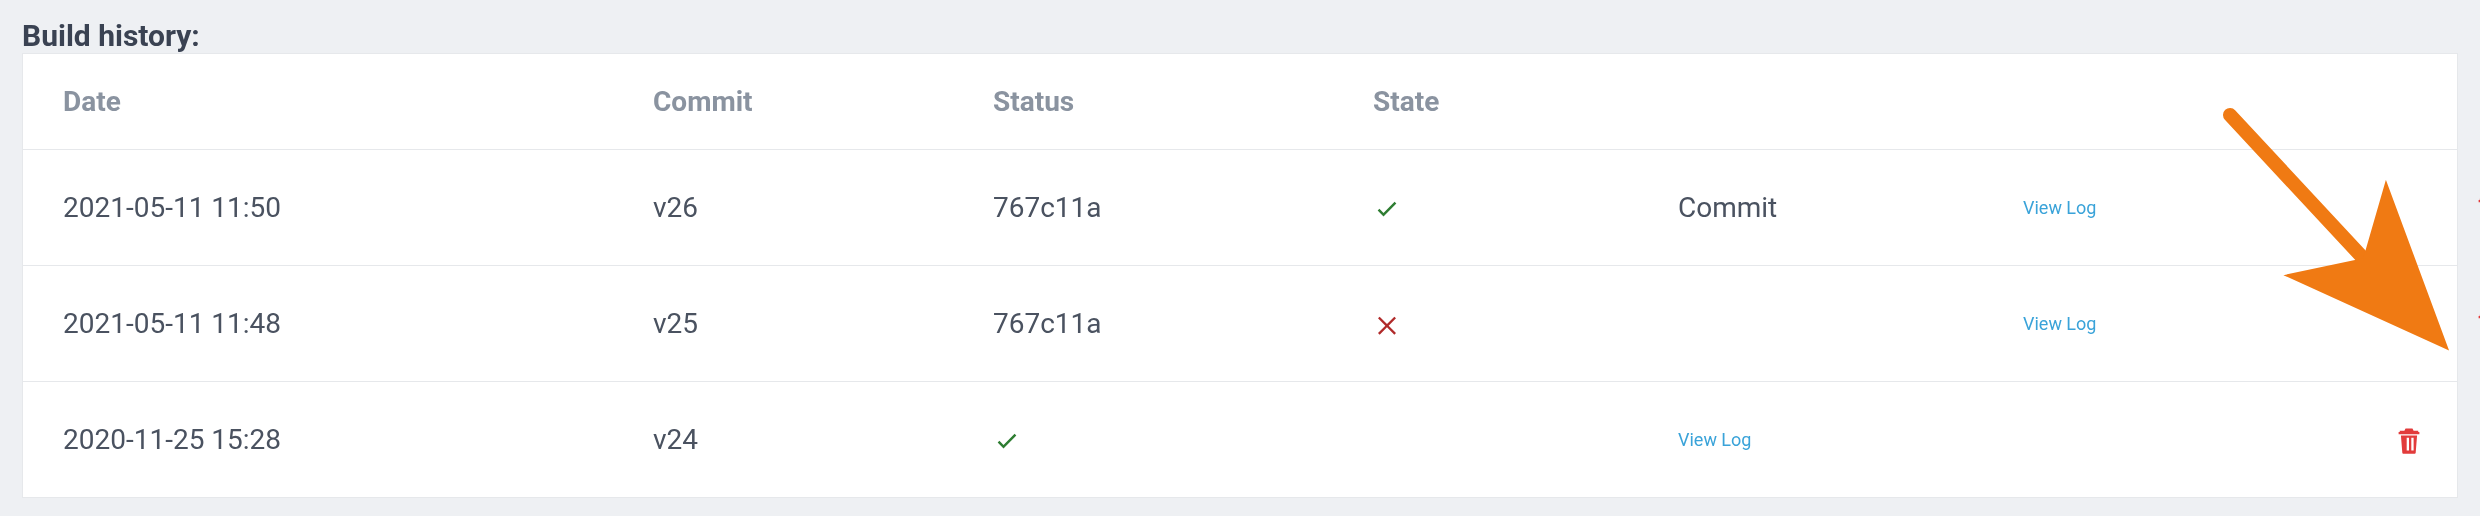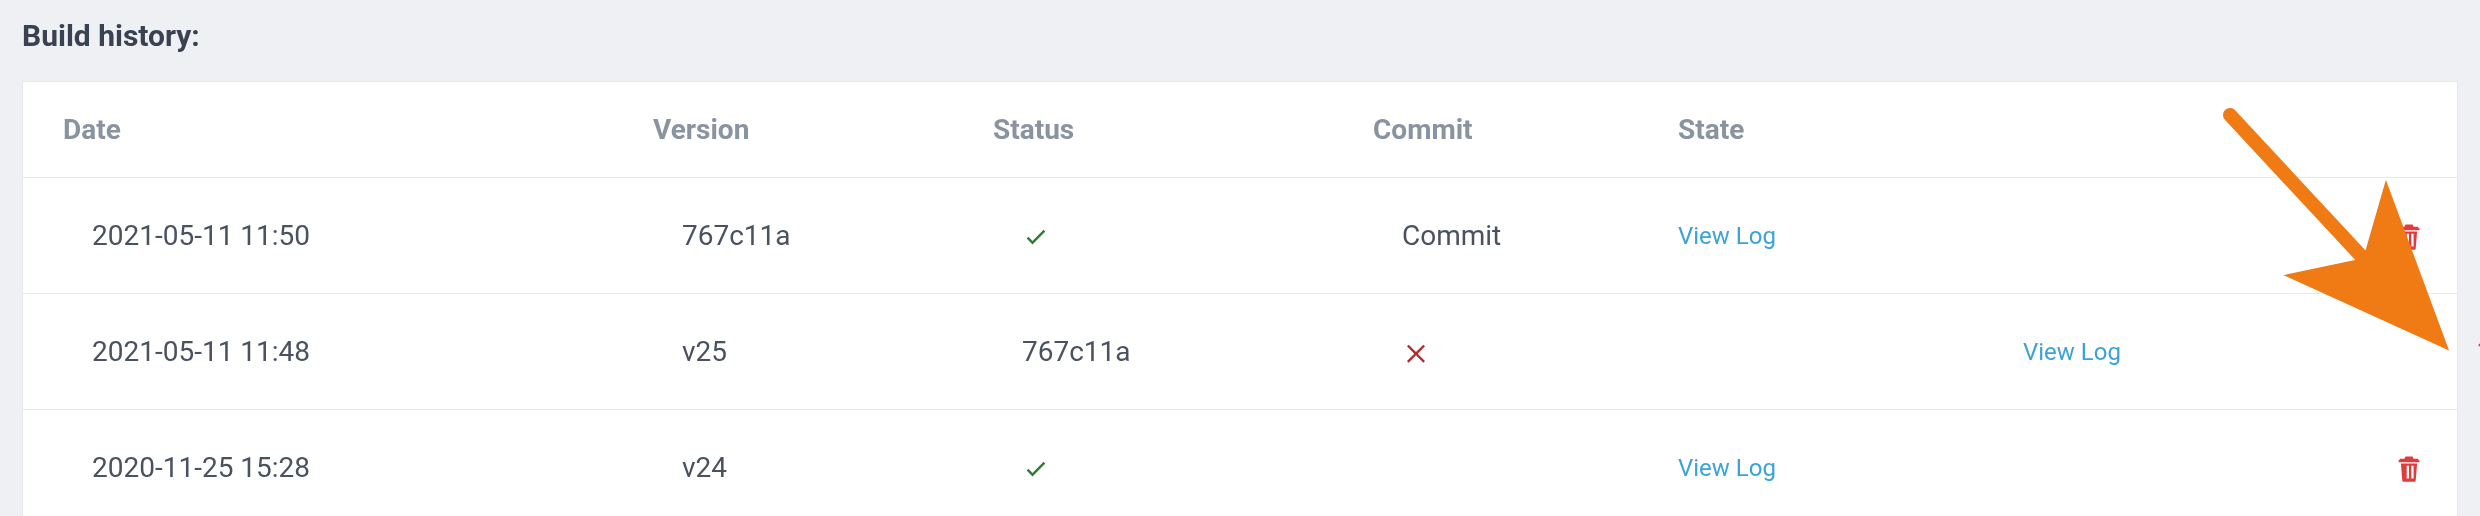--- a/index.html
+++ b/index.html
@@ -11,21 +11,20 @@
     color: #3a4252;
     overflow: hidden;
   }
   .wrap {
     padding: 18px 22px 0 22px;
   }
   .heading {
     font-size: 30px;
     font-weight: 700;
     color: #3a4252;
-    margin-bottom: 28px;
   }
   .table {
     background: #ffffff;
     border: 1px solid #e6e8eb;
     border-bottom: none;
     width: 100%;
   }
   .row {
     display: grid;
     grid-template-columns: 590px 340px 380px 305px 345px 400px 80px;
@@ -39,29 +38,28 @@
   }
   .th {
     font-size: 28px;
     font-weight: 700;
     color: #8a93a0;
   }
   .td {
     font-size: 28px;
     font-weight: 400;
     color: #4a5260;
-    margin-left: 29px;
   }
   .status-cell { display:flex; align-items:center; }
   .status-icon svg { width: 28px; height: 28px; display:block; }
   .status-success svg { fill: #2e7d32; }
   .status-fail svg { fill: #b02a2a; }
   .link {
     color: #3aa3d9;
-    font-size: 24px;
+    font-size: 18px;
     font-weight: 400;
     cursor: pointer;
     text-decoration: none;
     text-align: center;
   }
   .trash-cell { display:flex; align-items:center; justify-content:flex-end; }
   .trash-btn { cursor:pointer; display:inline-flex; }
   .trash-btn svg { width: 28px; height: 30px; fill:#e23b3b; display:block; }
 
   
@@ -74,29 +72,29 @@
 </head>
 <body>
 
 <div class="wrap">
   <div class="heading">Build history:</div>
 
   <div class="table">
 
     <div class="row header">
       <div class="th">Date</div>
-      <div class="th">Version</div>
+      <div class="th">Commit</div>
       <div class="th">Status</div>
-      <div class="th">Commit</div>
       <div class="th">State</div>
       <div></div>
     </div>
 
     <div class="row">
       <div class="td">2021-05-11 11:50</div>
+      <div class="td">v26</div>
       <div class="td">767c11a</div>
       <div class="td status-cell">
         <span class="status-icon status-success">
           <svg viewBox="0 0 24 24">
               <path d="M9 16.2l-3.5-3.5L4 14.2 9 19.2 20 8.2 18.5 6.7z"></path>
             </svg>
         </span>
       </div>
       <div class="td">Commit</div>
       <div><a class="link">View Log</a></div>

